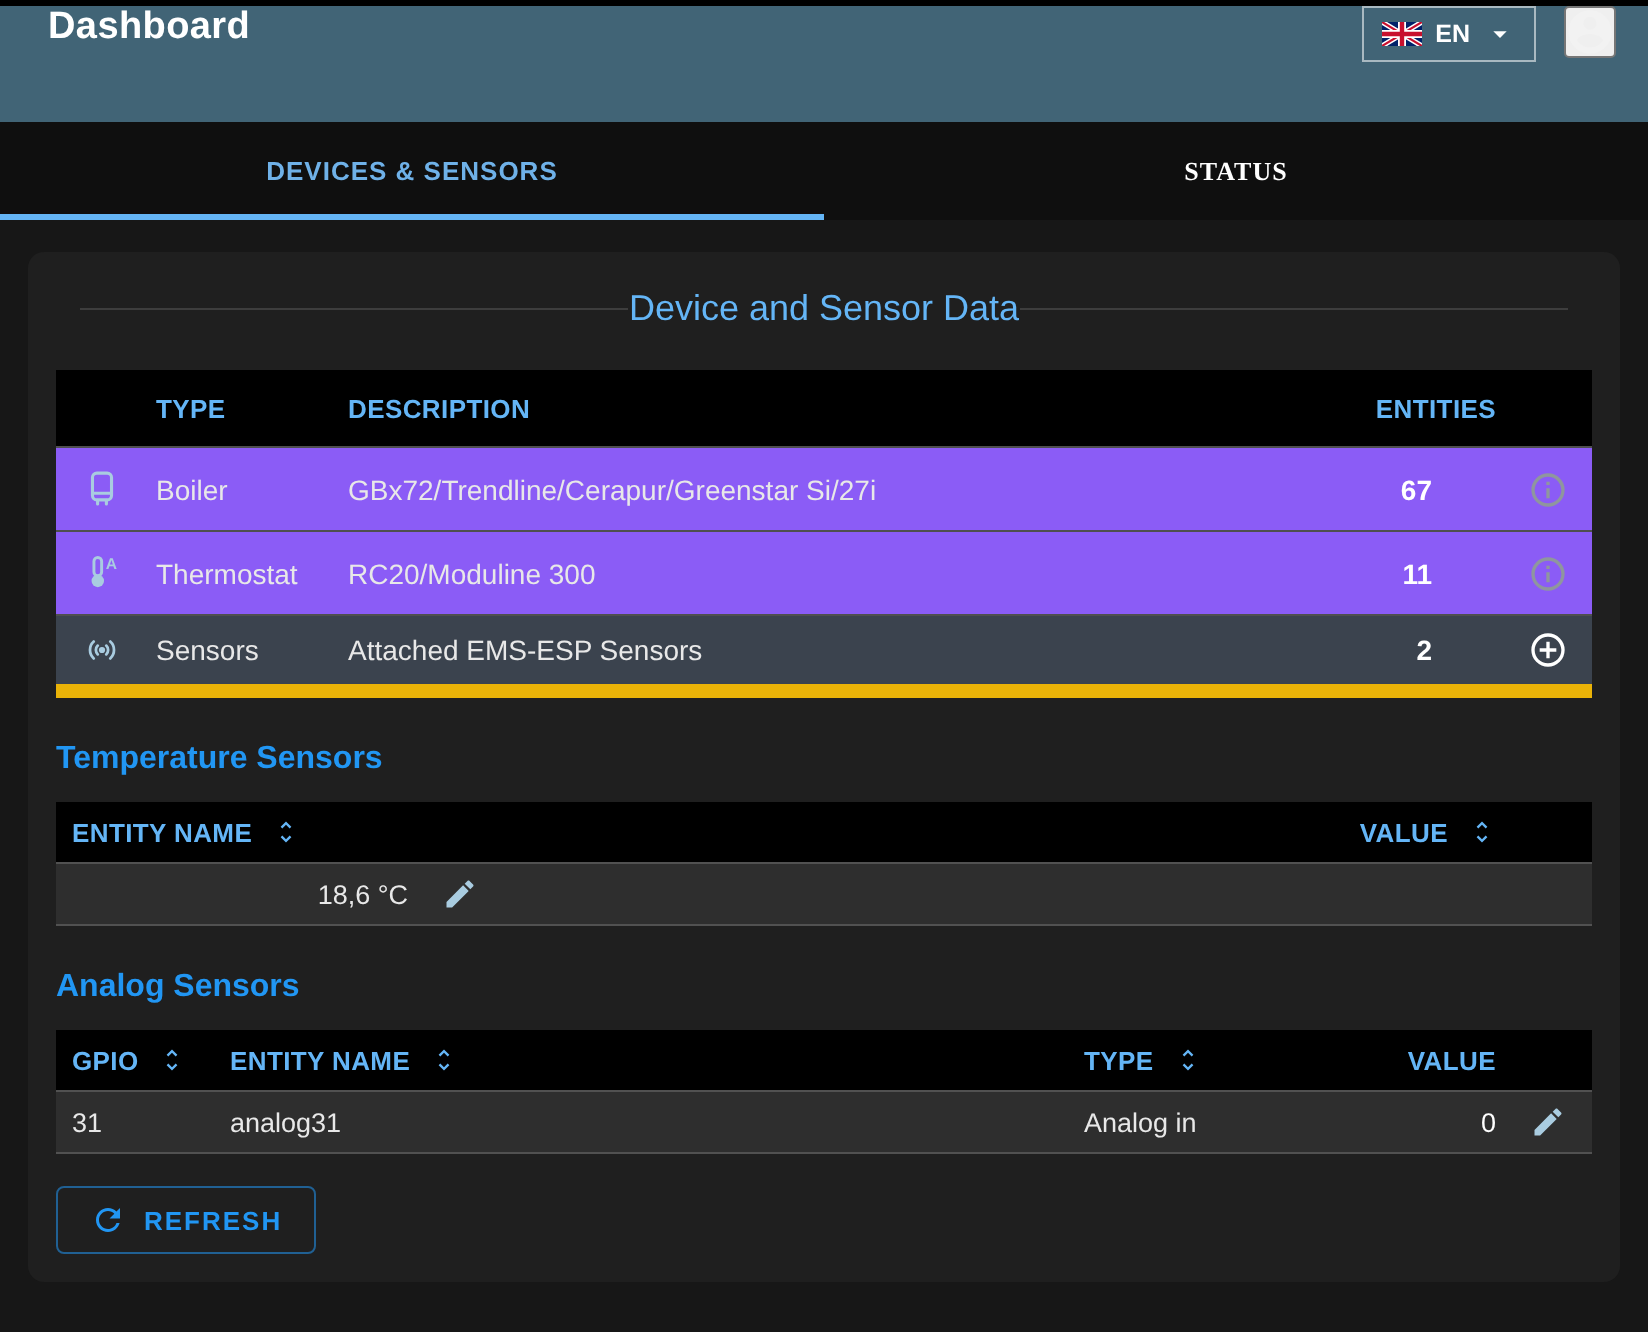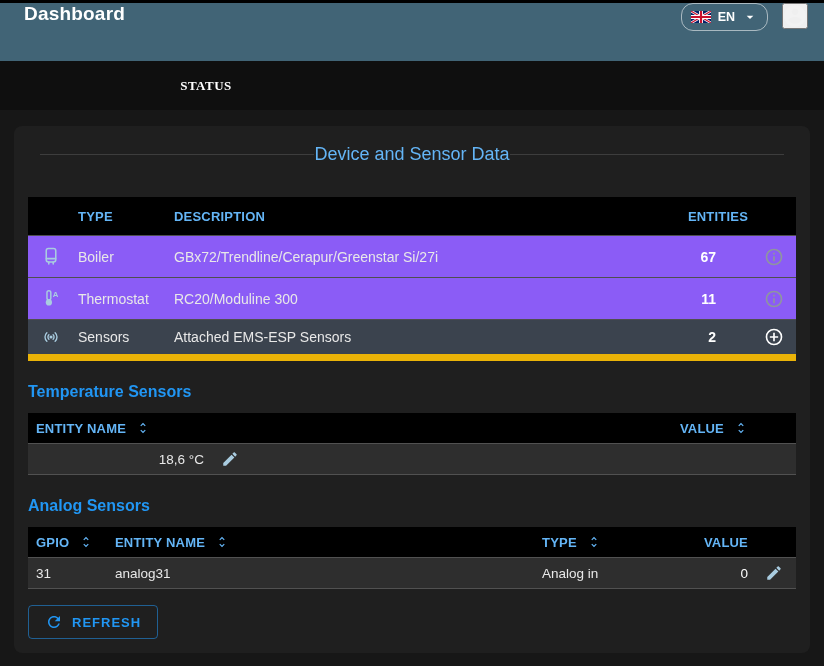--- a/index.html
+++ b/index.html
@@ -24,21 +24,21 @@
     font-size: 19px;
     font-weight: 700;
     letter-spacing: 0.2px;
     flex: 1;
   }
   .lang-select {
     display: flex;
     align-items: center;
     gap: 7px;
     border: 1px solid rgba(255,255,255,0.55);
-    border-radius: 12px;
+    border-radius: 0;
     padding: 4px 9px;
     height: 28px;
     cursor: pointer;
     margin-right: 14px;
   }
   .lang-code { color: #fff; font-size: 12.5px; font-weight: 700; }
   .avatar-btn { width: 26px; height: 26px; display: flex; align-items: center; justify-content: center; cursor: pointer; }
 
   
   .tabbar {
@@ -71,21 +71,21 @@
   .page { padding: 16px 14px 0 14px; }
   .card {
     background: #1f1f1f;
     border-radius: 8px;
     padding: 18px 14px 14px 14px;
   }
   .card-title-row {
     display: flex;
     align-items: center;
     gap: 0;
-    margin-bottom: 32px;
+    margin-bottom: 20px;
     padding: 0 12px;
   }
   .card-title-row .line { flex: 1; height: 1px; background: #3d3d3d; }
   .card-title { color: #64b5f6; font-size: 18px; font-weight: 500; white-space: nowrap; }
 
   
   .tbl { width: 100%; }
   .trow { display: flex; align-items: center; }
   .thead { background: #000; }
   .thead .hcell { color: #64b5f6; font-size: 13px; font-weight: 700; letter-spacing: 0.2px; }
@@ -178,20 +178,21 @@
   <button class="avatar-btn">
     <span class="icon">
       <svg width="26" height="26" viewBox="0 0 24 24">
         <path fill="#f2f2f2" d="M12 2C6.48 2 2 6.48 2 12s4.48 10 10 10 10-4.48 10-10S17.52 2 12 2zm0 3c1.66 0 3 1.34 3 3s-1.34 3-3 3-3-1.34-3-3 1.34-3 3-3zm0 14.2c-2.5 0-4.71-1.28-6-3.22.03-1.99 4-3.08 6-3.08 1.99 0 5.97 1.09 6 3.08-1.29 1.94-3.5 3.22-6 3.22z"></path>
       </svg>
     </span>
   </button>
 </header>
 
 <nav class="tabbar">
+  <div class="tab active">DEVICES &amp; SENSORS</div>
   <div class="tab inactive">STATUS</div>
 </nav>
 
 <div class="page">
   <div class="card">
 
     <div class="card-title-row">
       <span class="line"></span>
       <span class="card-title">Device and Sensor Data</span>
       <span class="line"></span>

